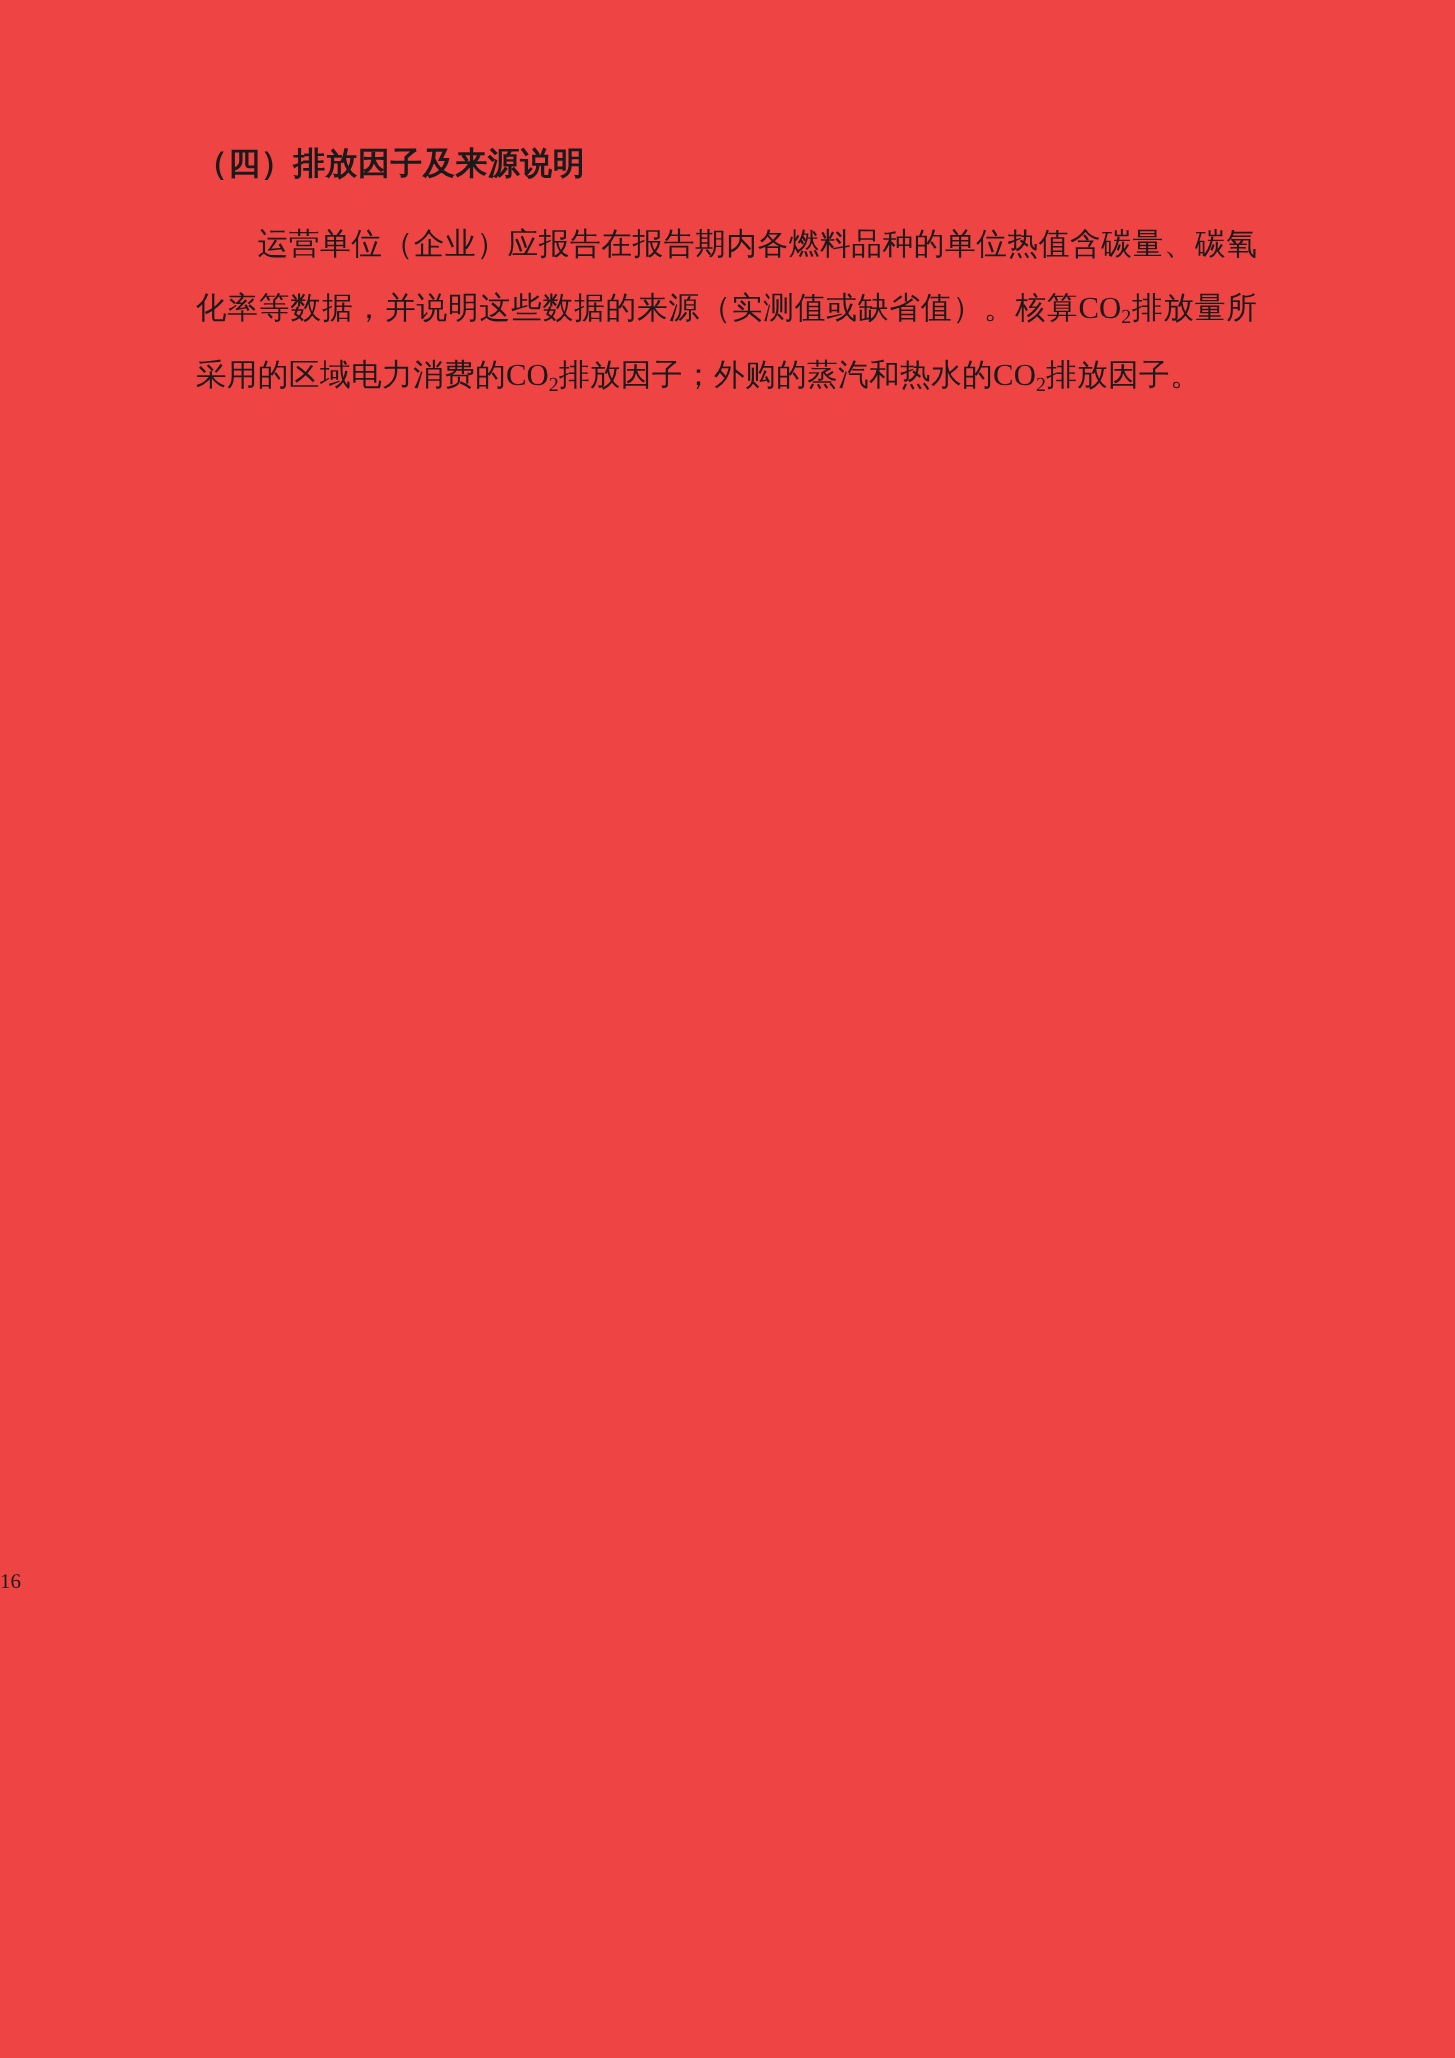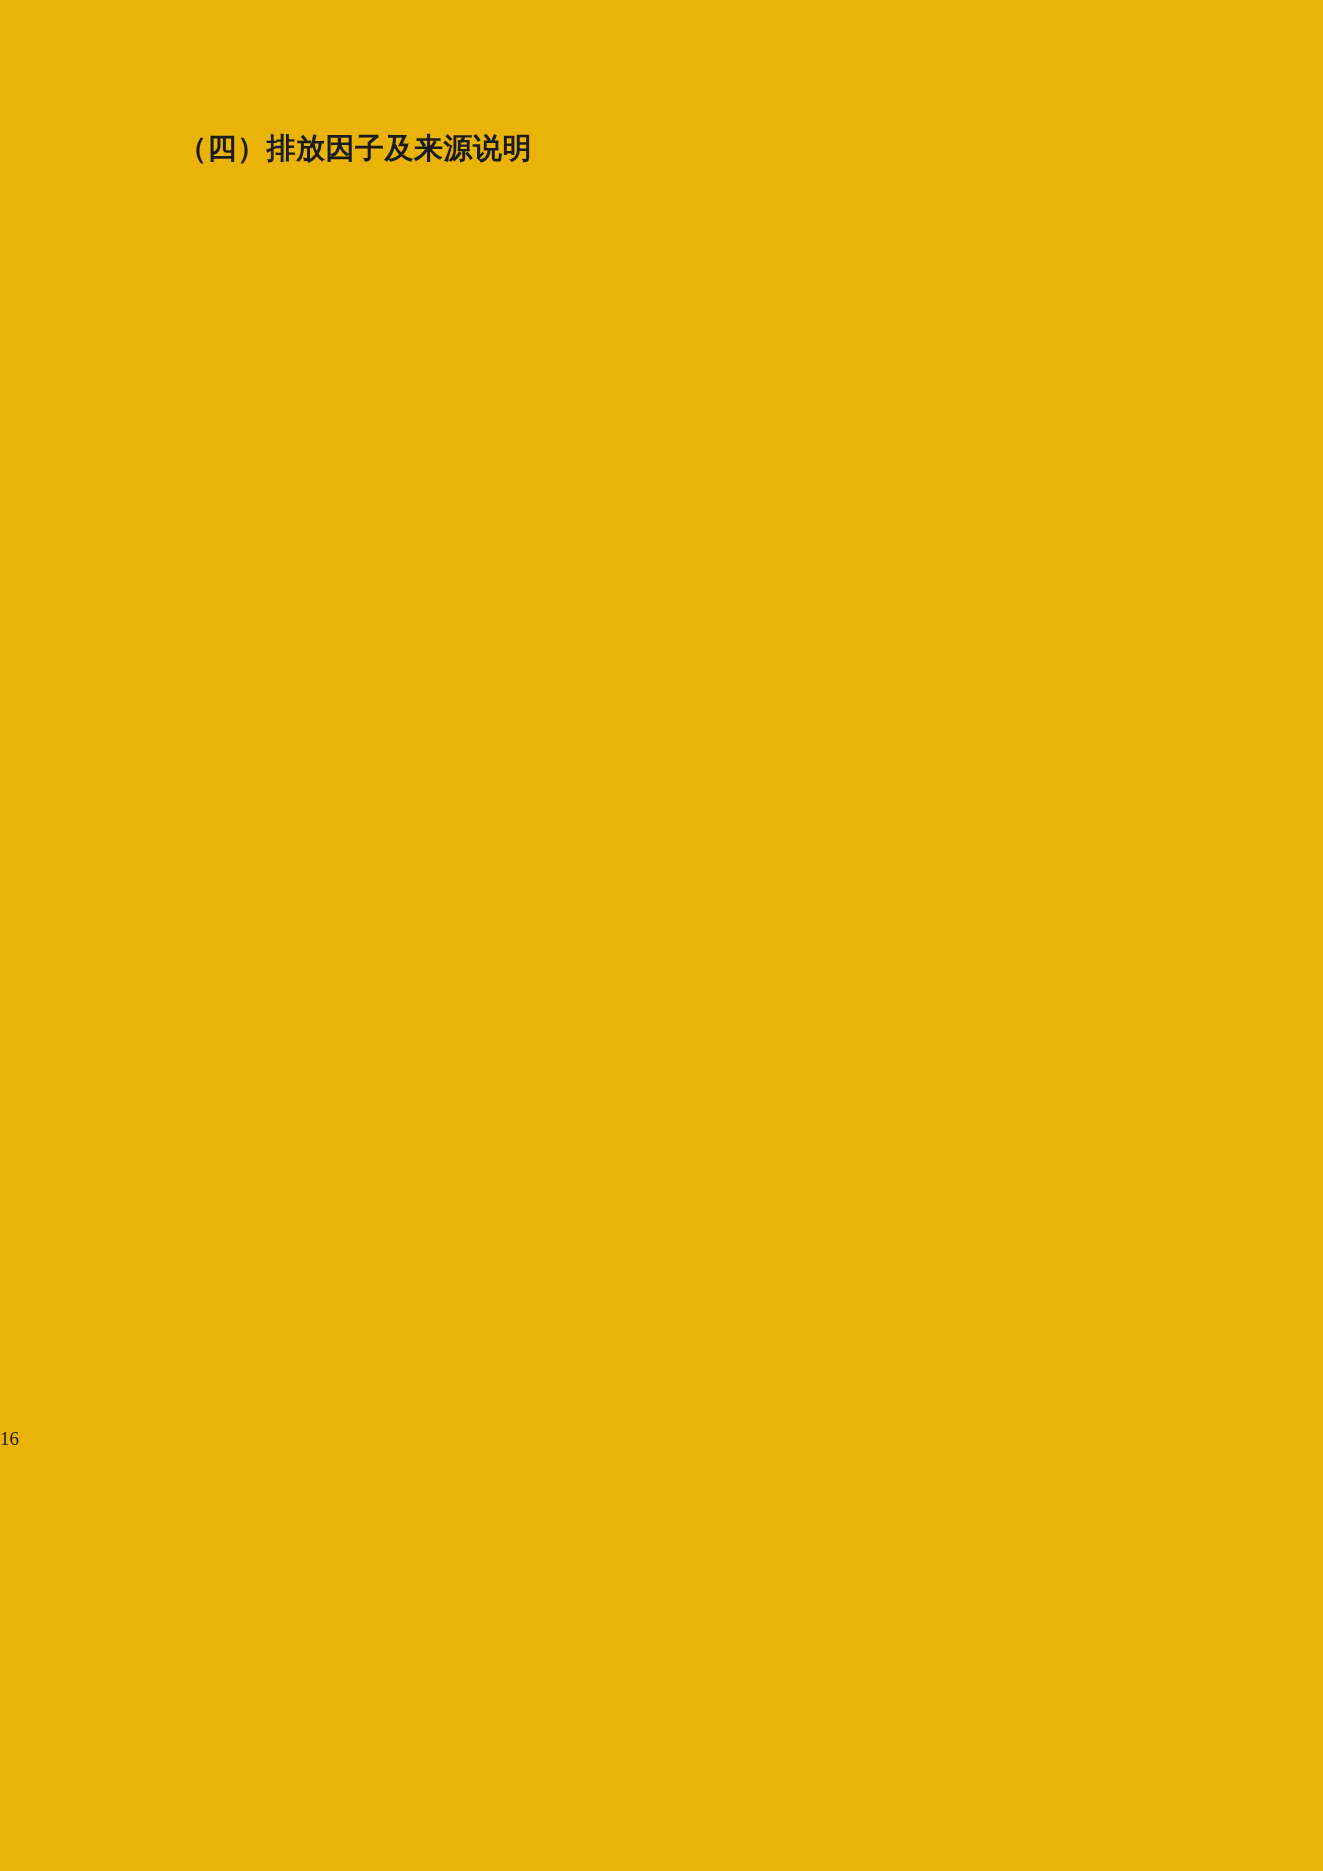--- a/index.html
+++ b/index.html
@@ -7,21 +7,21 @@
     padding: 0;
   }
   body {
     background: #ffffff;
     font-family: "Liberation Serif", "DejaVu Serif", serif;
   }
   .page {
     position: relative;
     width: 1323px;
     height: 1871px;
-    background: #eab308;
+    background: #ef4444;
     margin: 0 auto;
     overflow: hidden;
   }
   .content {
     position: absolute;
     left: 178px;
     top: 128px;
     width: 965px;
   }
   .heading {
@@ -67,18 +67,21 @@
 </style>
 </head>
 <body>
 
 <div class="page">
 
   <div class="content">
 
     <h2 class="heading">（四）排放因子及来源说明</h2>
 
+    <p class="body-paragraph">
+      <span>运营单位（企业）应报告在报告期内各燃料品种的单位热值含碳量、碳氧化率等数据，并说明这些数据的来源（实测值或缺省值）。核算</span><span class="latin">CO</span><sub class="latin">2</sub><span>排放量所采用的区域电力消费的</span><span class="latin">CO</span><sub class="latin">2</sub><span>排放因子；外购的蒸汽和热水的</span><span class="latin">CO</span><sub class="latin">2</sub><span>排放因子。</span>
+    </p>
 
   </div>
 
   <div class="page-number">16</div>
 
 </div>
 
 </body></html>

